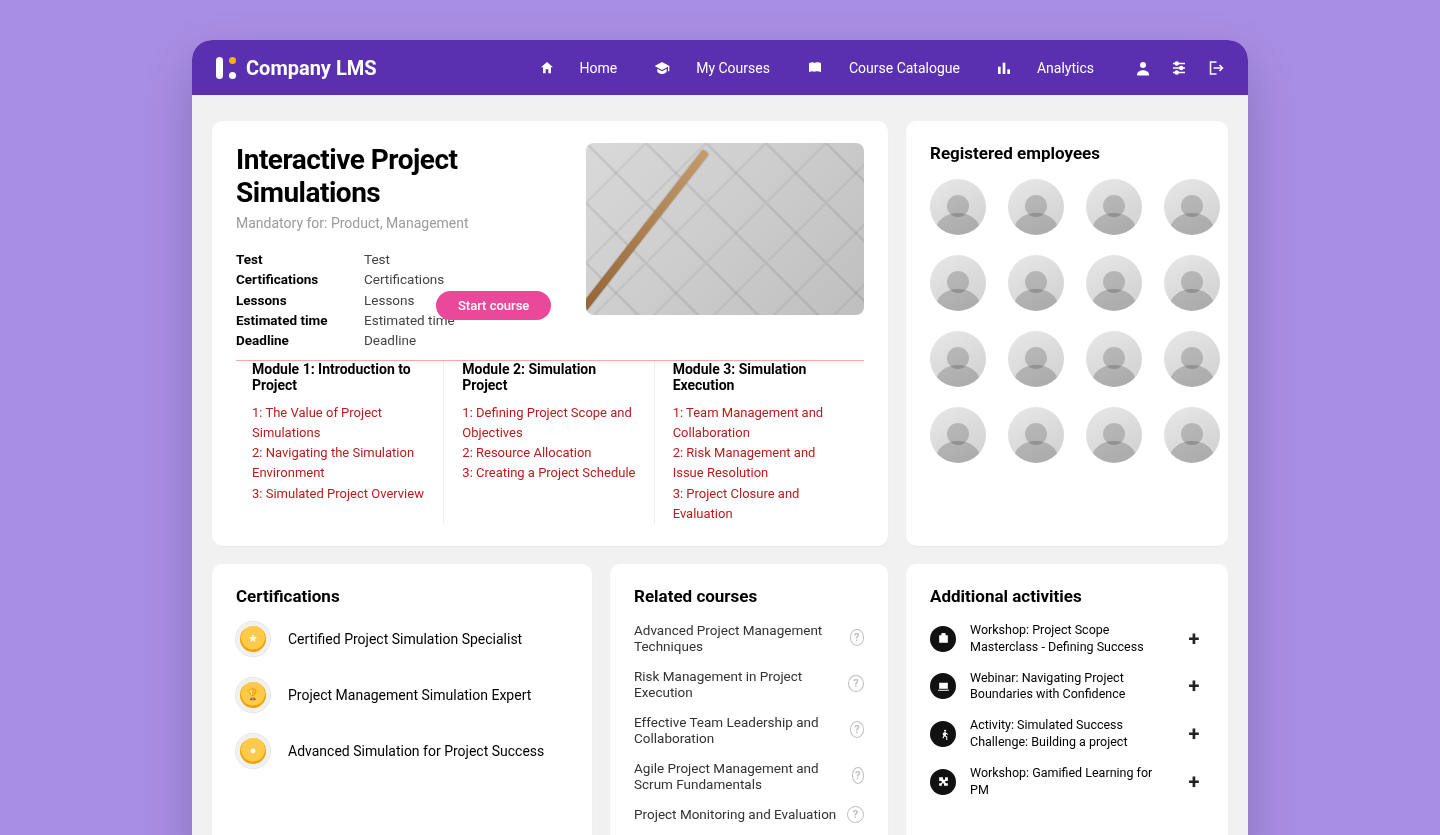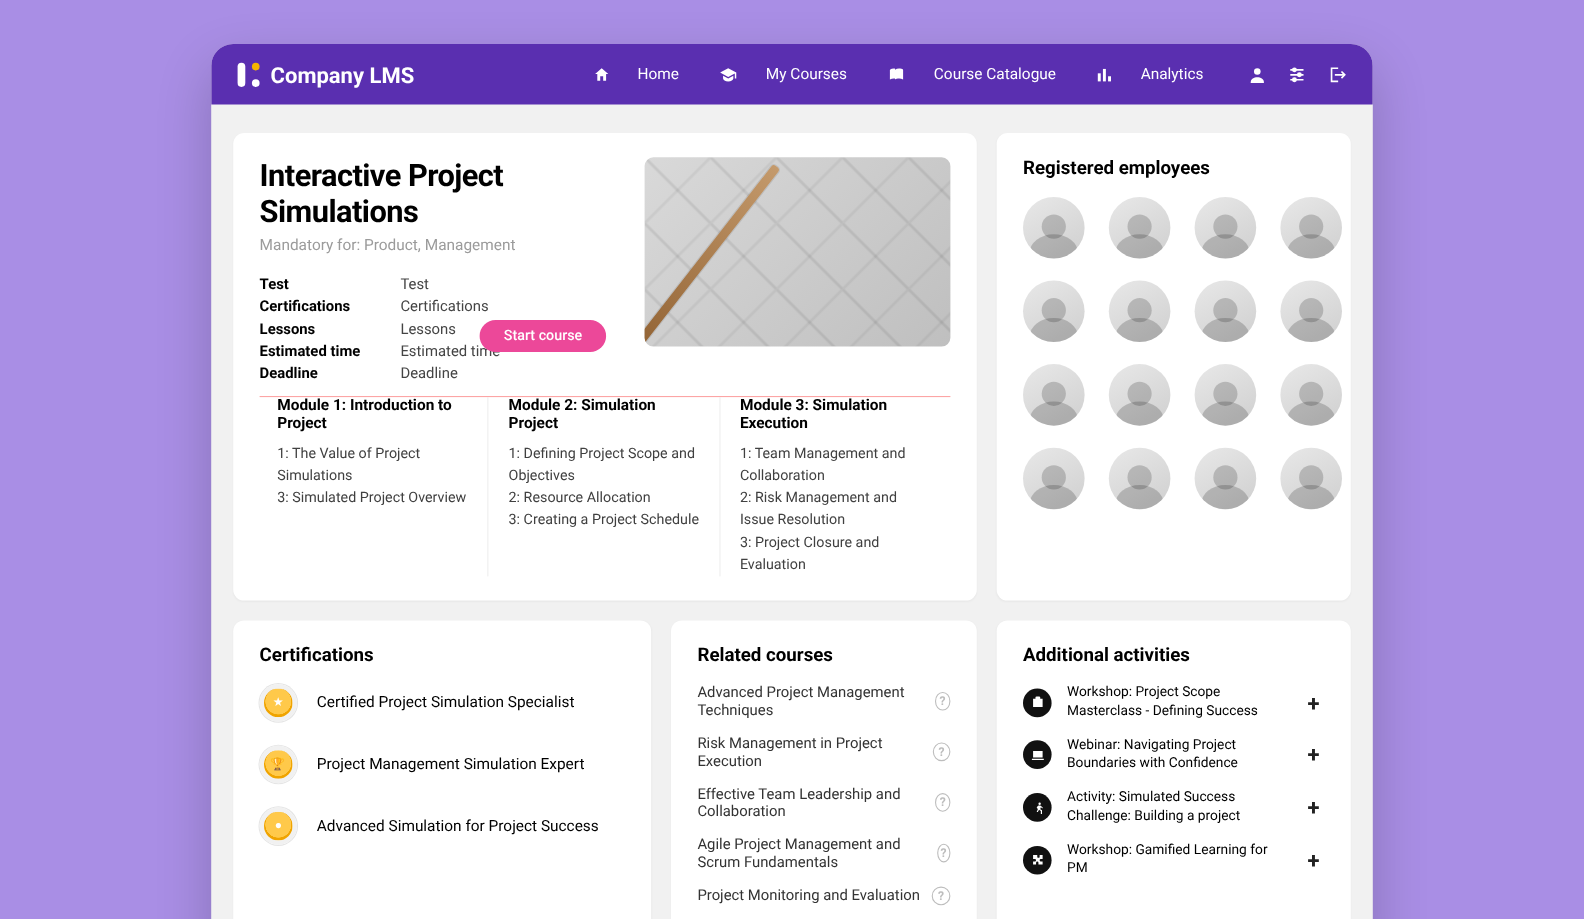--- a/index.html
+++ b/index.html
@@ -30,21 +30,21 @@
 .course-img::before { content:''; position:absolute; inset:0; background:
   linear-gradient(45deg, transparent 48%, rgba(0,0,0,0.08) 49%, rgba(0,0,0,0.08) 51%, transparent 52%),
   linear-gradient(-45deg, transparent 48%, rgba(0,0,0,0.05) 49%, rgba(0,0,0,0.05) 51%, transparent 52%);
   background-size:60px 60px; }
 .course-img::after { content:''; position:absolute; left:15%; top:-10%; width:8px; height:140%; background:linear-gradient(#c49a6c,#8a5a2b); transform:rotate(38deg); border-radius:3px; box-shadow:0 0 0 1px rgba(0,0,0,0.1); }
 .start-btn { background:#ec4899; color:#fff; border:none; border-radius:18px; padding:7px 22px; font-size:13px; font-weight:500; cursor:pointer; margin-top:12px; align-self:flex-start; position:relative; left:-150px; top:-36px; }
 .modules { display:flex; margin-top:4px; border-top:1px solid #fca5a5; }
 .module { flex:1; padding:0 18px; border-left:1px solid #eee; }
 .module:first-child { border-left:none; padding-left:16px; }
 .module-title { font-weight:700; font-size:14px; margin-bottom:10px; }
-.module-item { font-size:13px; color:#404040; line-height:1.55; }
+.module-item { font-size:13px; color:#b91c1c; line-height:1.55; }
 .employees-card { grid-column:2; }
 .section-title { font-size:17px; font-weight:700; margin-bottom:16px; }
 .avatars { display:grid; grid-template-columns:repeat(4,56px); gap:20px 22px; }
 .avatar { width:56px; height:56px; border-radius:50%; background:linear-gradient(150deg,#e8e8e8,#cfcfcf); position:relative; overflow:hidden; }
 .avatar::before { content:''; position:absolute; left:50%; top:28%; width:22px; height:22px; background:rgba(0,0,0,0.18); border-radius:50%; transform:translateX(-50%); }
 .avatar::after { content:''; position:absolute; left:50%; bottom:-12px; width:44px; height:34px; background:rgba(0,0,0,0.18); border-radius:50% 50% 0 0; transform:translateX(-50%); }
 .row2 { grid-column:1 / span 2; display:grid; grid-template-columns: 380px 1fr 322px; gap:18px; }
 .cert-list { display:flex; flex-direction:column; gap:22px; margin-top:6px; }
 .cert-item { display:flex; align-items:center; gap:18px; font-size:14px; }
 .badge { width:34px; height:34px; border-radius:50%; background:radial-gradient(circle at 50% 45%, #ffc94a 0 60%, #f0a400 62% 100%); border:4px solid #f1f1f1; box-shadow:0 0 0 1px #e5e5e5; display:flex; align-items:center; justify-content:center; color:#fff; font-size:11px; }
@@ -148,20 +148,21 @@
         </div>
         <div class="hero-col">
           <div class="course-img"></div>
           <button class="start-btn">Start course</button>
         </div>
       </div>
       <div class="modules">
         <div class="module">
           <div class="module-title">Module 1: Introduction to Project</div>
           <div class="module-item">1: The Value of Project Simulations</div>
+          <div class="module-item">2: Navigating the Simulation Environment</div>
           <div class="module-item">3: Simulated Project Overview</div>
         </div>
         <div class="module">
           <div class="module-title">Module 2: Simulation Project</div>
           <div class="module-item">1: Defining Project Scope and Objectives</div>
           <div class="module-item">2: Resource Allocation</div>
           <div class="module-item">3: Creating a Project Schedule</div>
         </div>
         <div class="module">
           <div class="module-title">Module 3: Simulation Execution</div>

